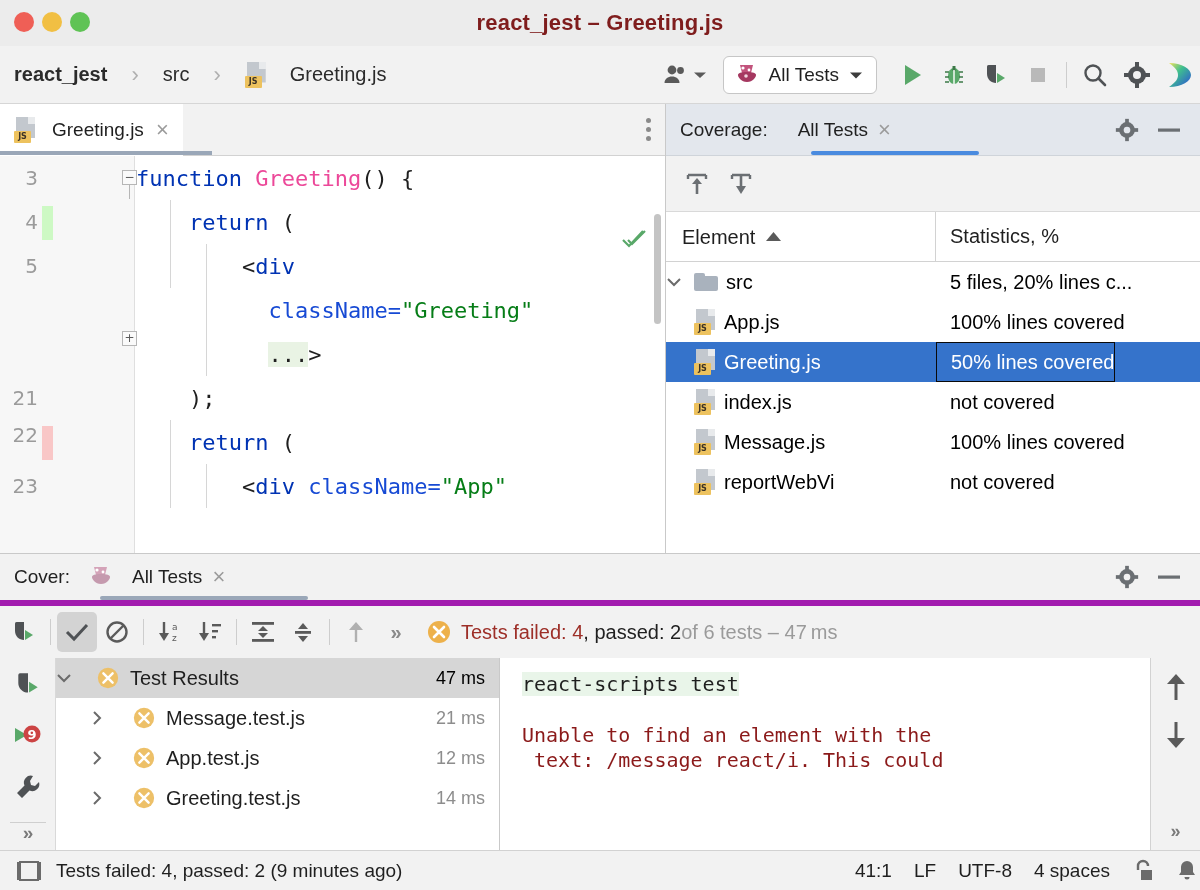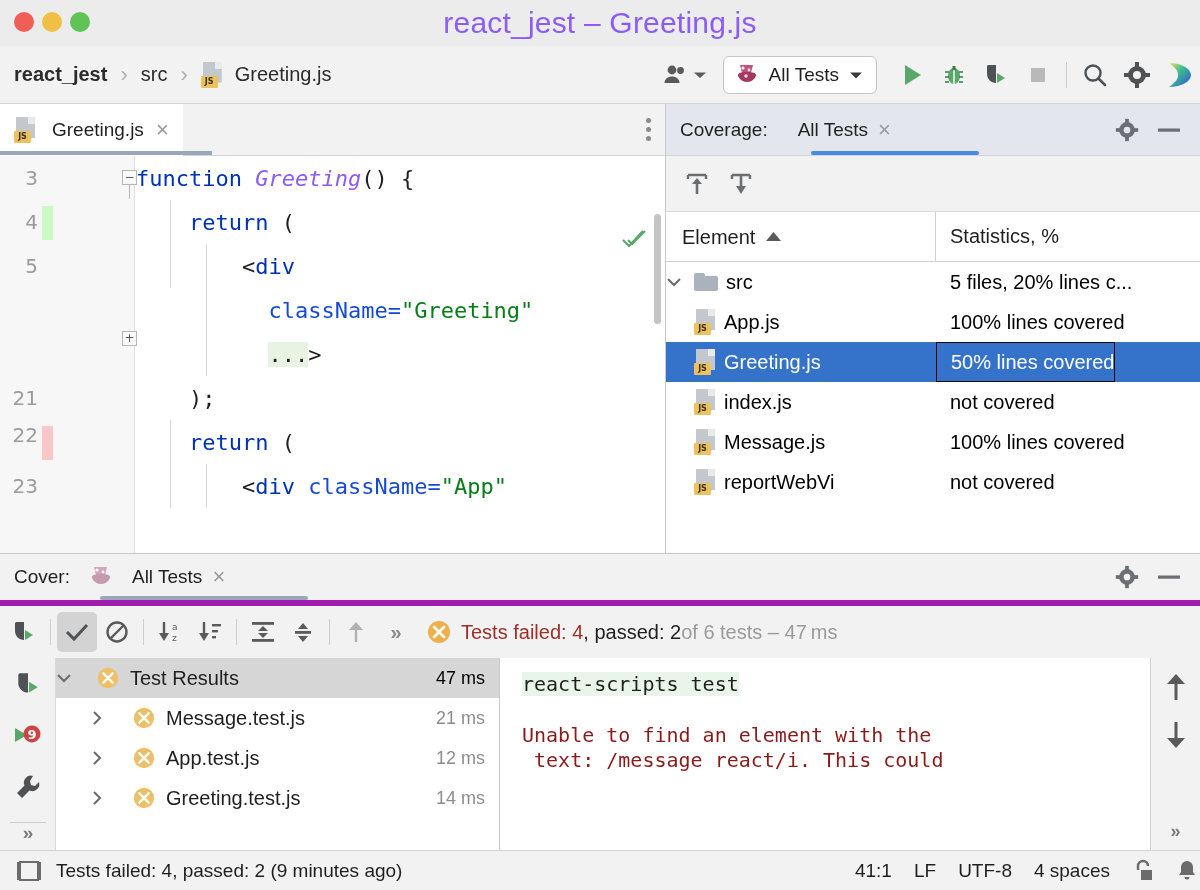--- a/index.html
+++ b/index.html
@@ -17,31 +17,31 @@
     position: absolute; left: 0; top: 0; width: 1200px; height: 46px;
     background: #ececec;
     display: flex; align-items: center; justify-content: center;
   }
   .traffic { position: absolute; left: 14px; top: 12px; display: flex; gap: 8px; }
   .tl { width: 20px; height: 20px; border-radius: 50%; }
   .tl-red { background: #ef5f56; }
   .tl-yellow { background: #f1bf43; }
   .tl-green { background: #5fc355; }
   .title-text {
-    font-size: 30px; font-weight: normal; color: #8b5cf6; letter-spacing: .2px;
+    font-size: 22px; font-weight: bold; color: #7f1d1d; letter-spacing: .2px;
   }
 
   
   .navbar {
     position: absolute; left: 0; top: 46px; width: 1200px; height: 58px;
     background: #f2f2f2;
     display: flex; align-items: center;
     border-bottom: 1px solid #d6d6d6;
   }
-  .crumbs { display: flex; align-items: center; padding-left: 14px; gap: 4px; }
+  .crumbs { display: flex; align-items: center; padding-left: 14px; gap: 15px; }
   .crumb { font-size: 20px; color: #2b2b2b; }
   .crumb.bold { font-weight: bold; }
   .crumb-sep {
     font-size: 22px; color: #b0b0b0; margin: 0 9px; font-weight: 300;
   }
   .jsicon {
     display: inline-block; width: 24px; height: 26px; position: relative;
     vertical-align: middle; margin-right: 6px; flex: none;
   }
   .jsicon .pg {
@@ -125,21 +125,21 @@
   }
   .fold-stem {
     position: absolute; left: 129px; width: 1px; background: #b6b6b6;
   }
   .code-lines {
     position: absolute; left: 136px; top: 0; right: 0; height: 100%;
     font-family: "DejaVu Sans Mono", monospace; font-size: 22px;
   }
   .cl { position: absolute; white-space: pre; }
   .kw { color: #0033b3; }
-  .fnname { color: #8b5cf6; font-style: italic; }
+  .fnname { color: #ec4899; }
   .plain { color: #1f1f1f; }
   .tag { color: #0033b3; }
   .attr { color: #174ad4; }
   .str { color: #067d17; }
   .ind-guide {
     position: absolute; width: 1px; background: #d6d6d6;
   }
   .check-ok {
     position: absolute; right: 18px; top: 72px;
     font-size: 26px; color: #59a869; line-height: 1;

